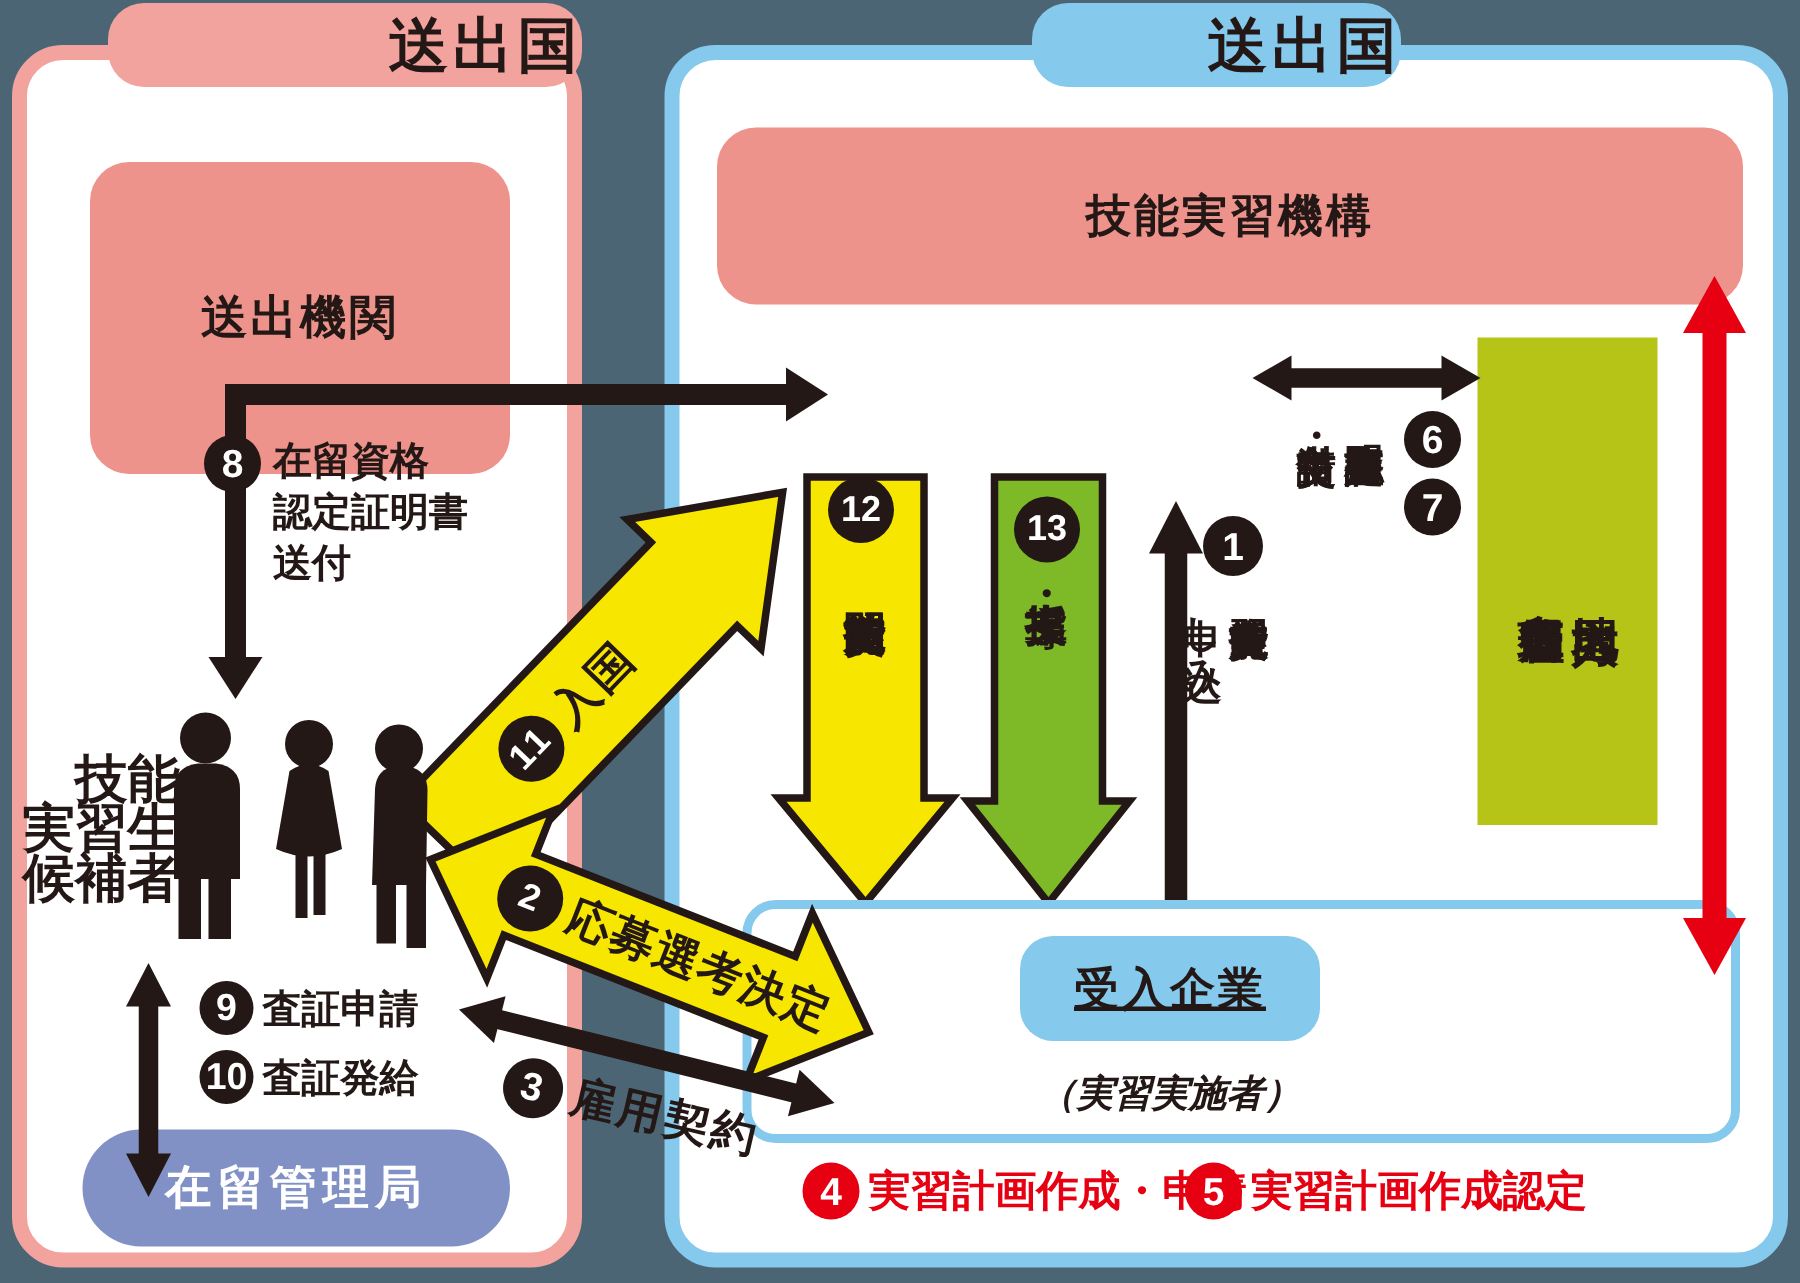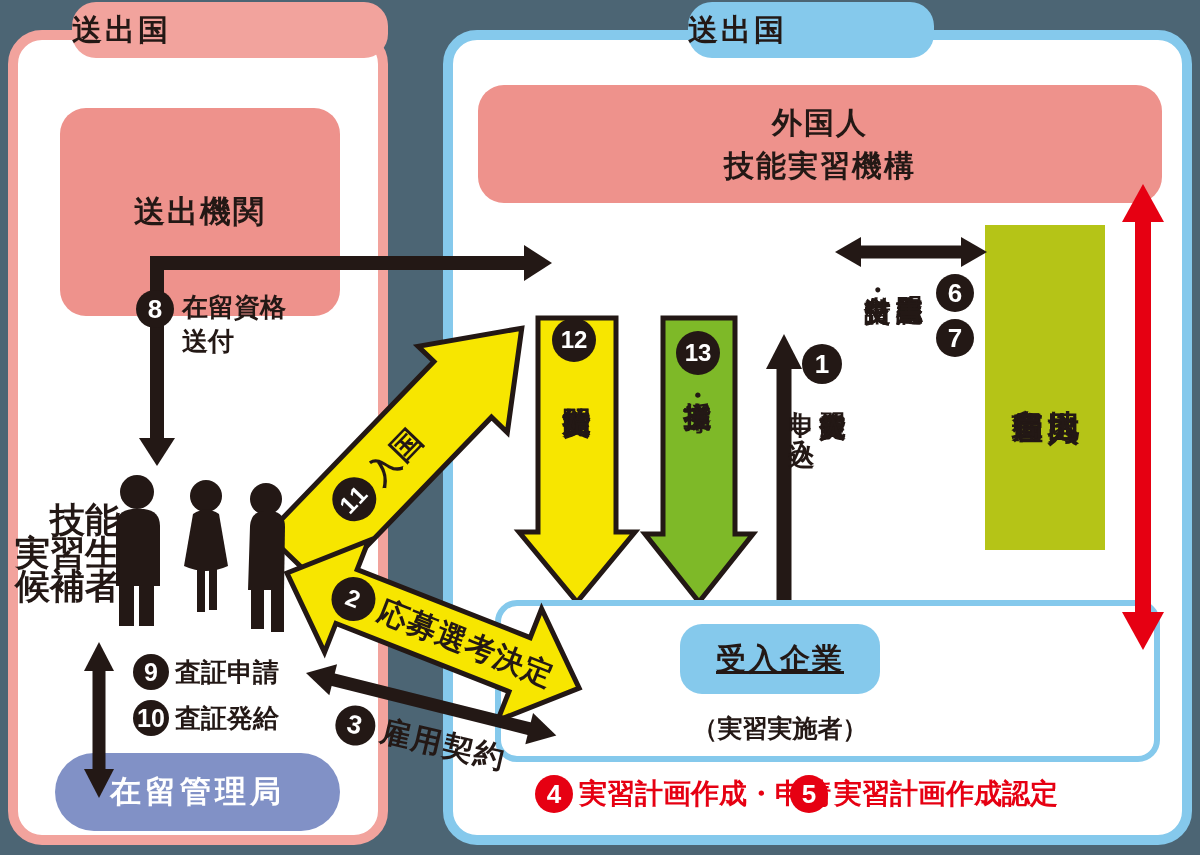--- a/index.html
+++ b/index.html
@@ -2,32 +2,32 @@
 <html><head>
 <meta charset="utf-8">
 <style>
   html,body{margin:0;padding:0;}
   body{font-family:"Liberation Sans","DejaVu Sans",sans-serif;}
   .canvas{position:relative;width:1200px;height:855px;background:#4c6574;overflow:hidden;font-weight:700;color:#231815;}
   .abs{position:absolute;box-sizing:border-box;}
   .panel{background:#fff;border-radius:34px;z-index:1;}
   .panel.left{left:8px;top:30px;width:380px;height:815px;border:10px solid #f2a39d;}
   .panel.right{left:443px;top:30px;width:749px;height:815px;border:10px solid #85c9ec;}
-  .tab{z-index:12;display:flex;align-items:center;justify-content:flex-start;font-size:30px;letter-spacing:3px;}
+  .tab{z-index:12;display:flex;align-items:center;justify-content:flex-end;font-size:40px;letter-spacing:3px;}
   .tab.pink{left:72px;top:2px;width:316px;height:56px;background:#f2a39d;border-radius:24px;}
   .tab.blue{left:688px;top:2px;width:246px;height:56px;background:#85c9ec;border-radius:24px;}
   .box{z-index:10;display:flex;align-items:center;justify-content:center;text-align:center;}
   .box.sending{left:60px;top:108px;width:280px;height:208px;background:#ee928c;border-radius:26px;font-size:31px;letter-spacing:2px;}
   .box.otit{left:478px;top:85px;width:684px;height:118px;background:#ee928c;border-radius:26px;font-size:30px;line-height:43px;letter-spacing:2px;}
   .box.kanri{left:550px;top:213px;width:280px;height:117px;background:#85c9ec;font-size:33px;letter-spacing:3px;}
   .box.bureau{left:985px;top:225px;width:120px;height:325px;background:#b5c417;}
   .box.company-outer{left:495px;top:600px;width:665px;height:162px;background:#fff;border:6px solid #85c9ec;border-radius:22px;z-index:9;}
   .box.company-pill{left:680px;top:624px;width:200px;height:70px;background:#85c9ec;border-radius:22px;font-size:30px;letter-spacing:2px;text-decoration:underline;}
   .box.zaigai{left:55px;top:753px;width:285px;height:78px;background:#8191c6;border-radius:39px;color:#fff;font-size:31px;letter-spacing:4px;}
-  .company-sub{left:640px;top:712px;width:280px;text-align:center;font-size:25px;z-index:10;}
+  .company-sub{left:640px;top:712px;width:280px;text-align:center;font-size:25px;z-index:10;font-style:italic;}
   .vtext{writing-mode:vertical-rl;text-orientation:upright;font-weight:700;}
   .vtext span{display:block;}
   .bureau-text{font-size:31px;line-height:36px;letter-spacing:1px;}
   .layer{position:absolute;left:0;top:0;width:1200px;height:855px;pointer-events:none;}
   .layer.under{z-index:5;}
   .layer.over{z-index:30;}
   .txt{z-index:40;}
   .ncirc{background:#231815;color:#fff;border-radius:50%;display:flex;align-items:center;justify-content:center;flex:none;font-weight:700;}
   .ncirc.red{background:#e60012;}
   .n38{width:38px;height:38px;font-size:26px;}
@@ -69,21 +69,20 @@
   <div class="abs tab blue">
     <span>送出国</span>
   </div>
 
   <div class="abs box sending">
     <span>送出機関</span>
   </div>
 
   <div class="abs box otit">
     <div>
-      <div>外国人</div>
       <div>技能実習機構</div>
     </div>
   </div>
 
 
   <div class="abs box bureau">
     <div class="vtext bureau-text">
       <span>地方出入国</span>
       <span>在留管理局</span>
     </div>
@@ -153,20 +152,21 @@
       <path d="M248,590 L250,526 Q251,512 264,511 L272,511 Q285,513 285,527 L284,590 Z"></path>
       <rect x="251" y="585" width="13" height="44"></rect>
       <rect x="271" y="585" width="13" height="47"></rect>
     </g>
   </svg>
 
   <div class="abs txt step8">
     <span class="ncirc n38">8</span>
     <div>
       <div>在留資格</div>
+      <div>認定証明書</div>
       <div>送付</div>
     </div>
   </div>
 
   <div class="abs txt cand">
     <div>技能</div>
     <div>実習生</div>
     <div>候補者</div>
   </div>
 

